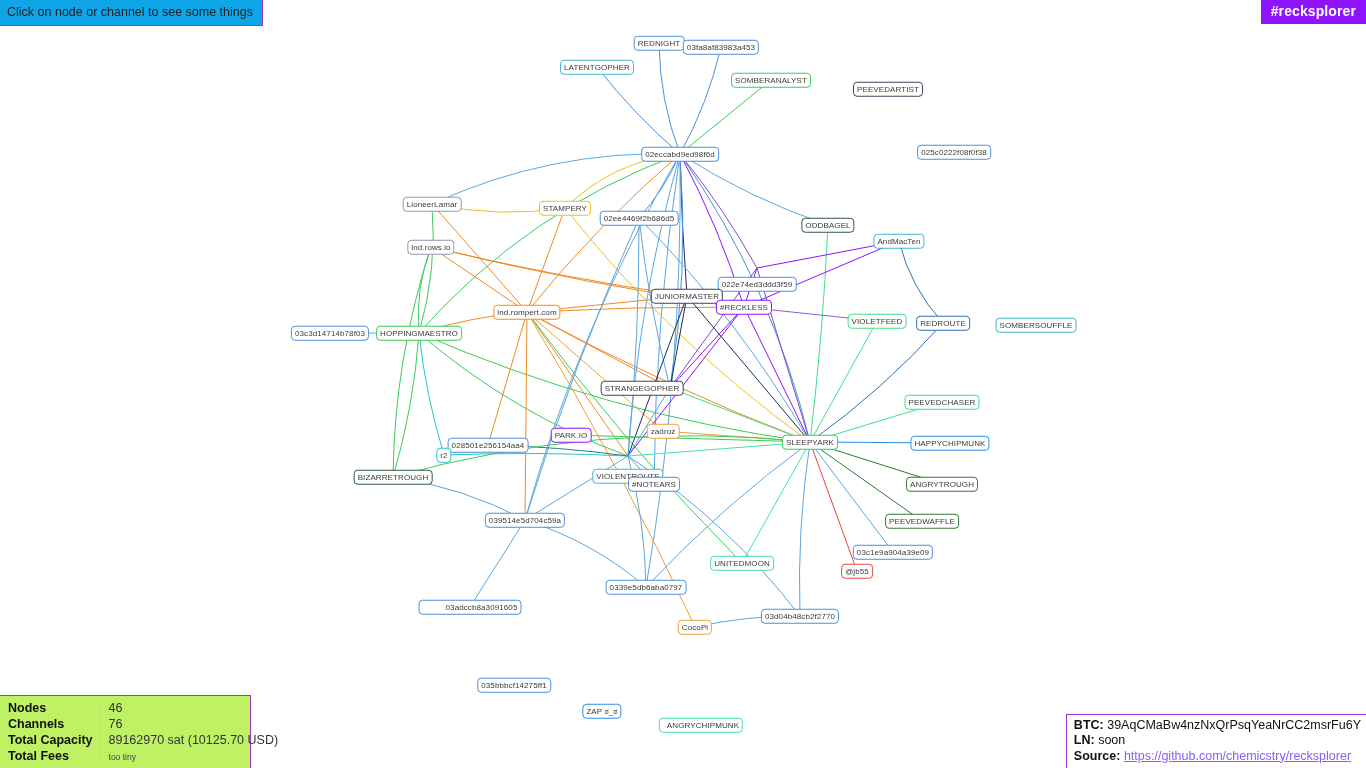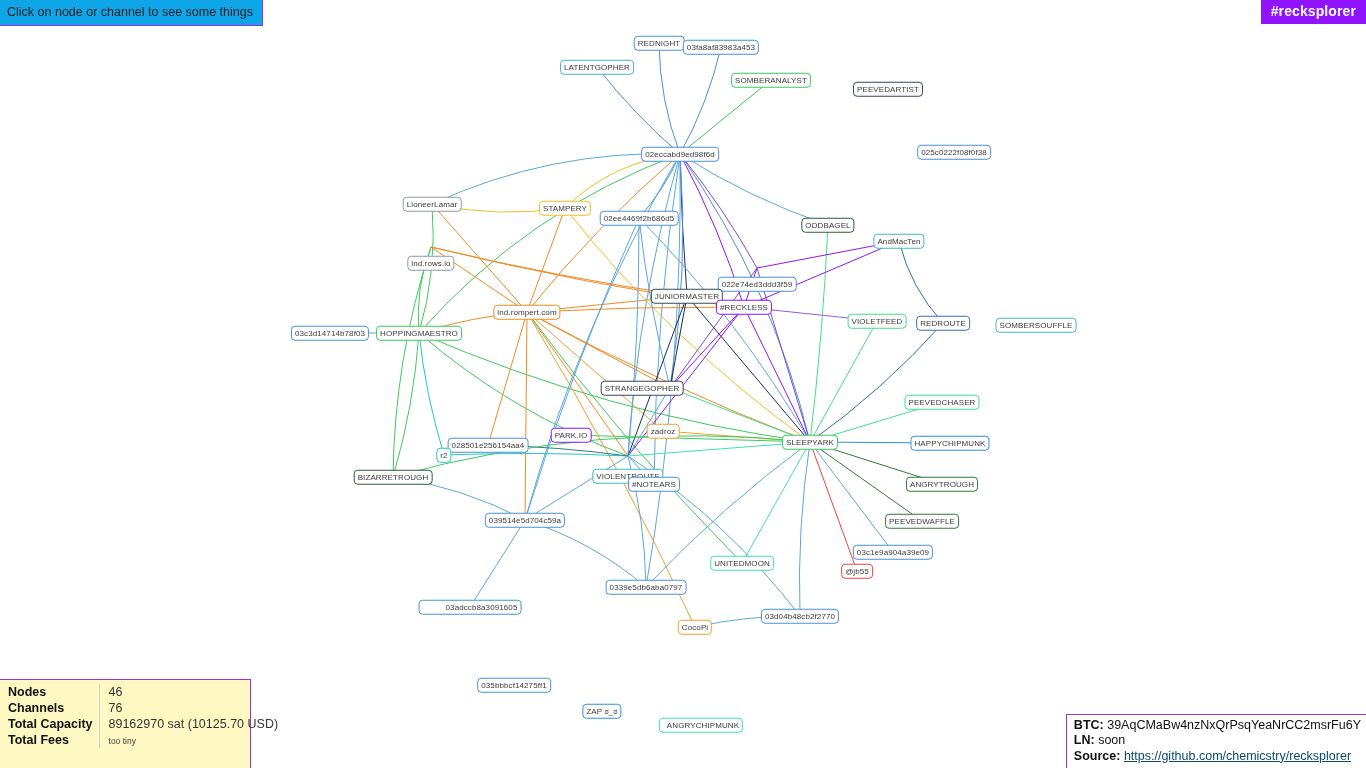--- a/index.html
+++ b/index.html
@@ -50,22 +50,22 @@
   }
 
   
   #stats-panel {
     position: absolute;
     left: 0;
     bottom: 0;
     border: 1px solid #9b30d9;
     border-left: none;
     border-bottom: none;
-    background: #fef9c3;
-    padding: 4px 0 20px 0;
+    background: #bef264;
+    padding: 4px 0 4px 0;
     width: 250px;
   }
   #stats-panel table {
     border-collapse: collapse;
     font-size: 12.5px;
     color: #111;
   }
   #stats-panel td {
     padding: 1px 6px 1px 8px;
     vertical-align: baseline;
@@ -94,21 +94,21 @@
     border-right: none;
     border-bottom: none;
     background: #ffffff;
     padding: 3px 5px 4px 7px;
     font-size: 12.5px;
     line-height: 15.5px;
     color: #111;
     white-space: nowrap;
   }
   #info-panel b { font-weight: bold; }
-  #info-panel a { color: #0c4a6e; text-decoration: underline; }
+  #info-panel a { color: #8b5cf6; text-decoration: underline; }
 
   
   #graph-layer {
     position: absolute;
     left: 0; top: 0;
     width: 1366px; height: 768px;
     pointer-events: none;
   }
   #graph-layer svg { display: block; }
 
@@ -236,21 +236,21 @@
       <div class="node named" style="left: 597px; top: 67px; border-color: rgb(63, 182, 201); pointer-events: auto;">LATENTGOPHER</div>
       <div class="node named" style="left: 771px; top: 80px; border-color: rgb(60, 203, 90); pointer-events: auto;">SOMBERANALYST</div>
       <div class="node named" style="left: 888px; top: 89px; border-color: rgb(56, 70, 92); pointer-events: auto;">PEEVEDARTIST</div>
       <div class="node named" style="left: 954px; top: 152px; border-color: rgb(74, 144, 217); pointer-events: auto;">025c0222f08f0f38</div>
       <div class="node named" style="left: 680px; top: 154px; border-color: rgb(74, 144, 217); pointer-events: auto;">02eccabd9ed98f6d</div>
       <div class="node named" style="left: 432px; top: 204px; border-color: rgb(143, 152, 168); pointer-events: auto;">LioneerLamar</div>
       <div class="node named" style="left: 565px; top: 208px; border-color: rgb(240, 192, 32); pointer-events: auto;">STAMPERY</div>
       <div class="node named" style="left: 639px; top: 218px; border-color: rgb(74, 144, 217); pointer-events: auto;">02ee4469f2b686d5</div>
       <div class="node named" style="left: 828px; top: 225px; border-color: rgb(47, 90, 55); pointer-events: auto;">ODDBAGEL</div>
       <div class="node named" style="left: 899px; top: 241px; border-color: rgb(63, 182, 201); pointer-events: auto;">AndMacTen</div>
-      <div class="node named" style="left: 431px; top: 247px; border-color: rgb(143, 152, 168); pointer-events: auto; margin-top: 16px;">lnd.rows.io</div>
+      <div class="node named" style="left: 431px; top: 247px; border-color: rgb(143, 152, 168); pointer-events: auto;">lnd.rows.io</div>
       <div class="node named" style="left: 757px; top: 284px; border-color: rgb(74, 144, 217); pointer-events: auto;">022e74ed3ddd3f59</div>
       <div class="node named" style="left: 687px; top: 296px; border-color: rgb(56, 70, 92); pointer-events: auto;">JUNIORMASTER</div>
       <div class="node named" style="left: 744px; top: 307px; border-color: rgb(144, 19, 254); pointer-events: auto;">#RECKLESS</div>
       <div class="node named" style="left: 527px; top: 312px; border-color: rgb(240, 138, 36); pointer-events: auto;">lnd.rompert.com</div>
       <div class="node named" style="left: 877px; top: 321px; border-color: rgb(63, 224, 138); pointer-events: auto;">VIOLETFEED</div>
       <div class="node named" style="left: 943px; top: 323px; border-color: rgb(46, 111, 181); pointer-events: auto;">REDROUTE</div>
       <div class="node named" style="left: 1036px; top: 325px; border-color: rgb(63, 182, 201); pointer-events: auto;">SOMBERSOUFFLE</div>
       <div class="node named" style="left: 330px; top: 333px; border-color: rgb(74, 144, 217); pointer-events: auto;">03c3d14714b78f03</div>
       <div class="node named" style="left: 419px; top: 333px; border-color: rgb(60, 203, 90); pointer-events: auto;">HOPPINGMAESTRO</div>
       <div class="node named" style="left: 642px; top: 388px; border-color: rgb(56, 70, 92); pointer-events: auto;">STRANGEGOPHER</div>

